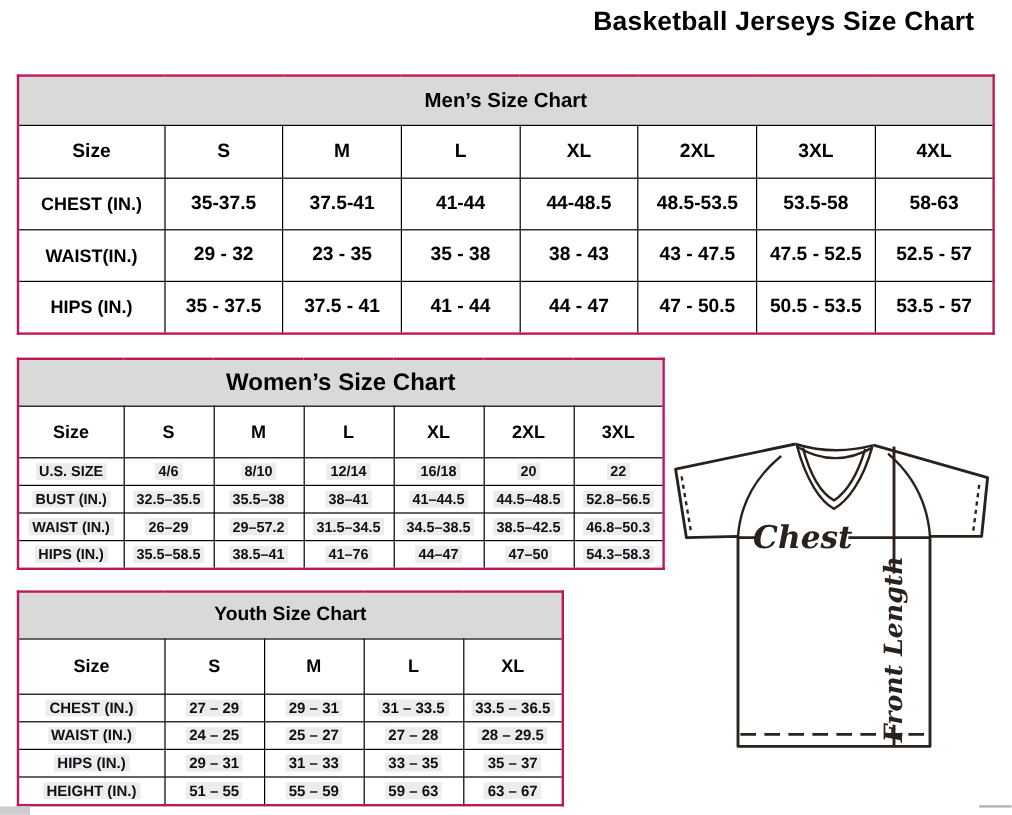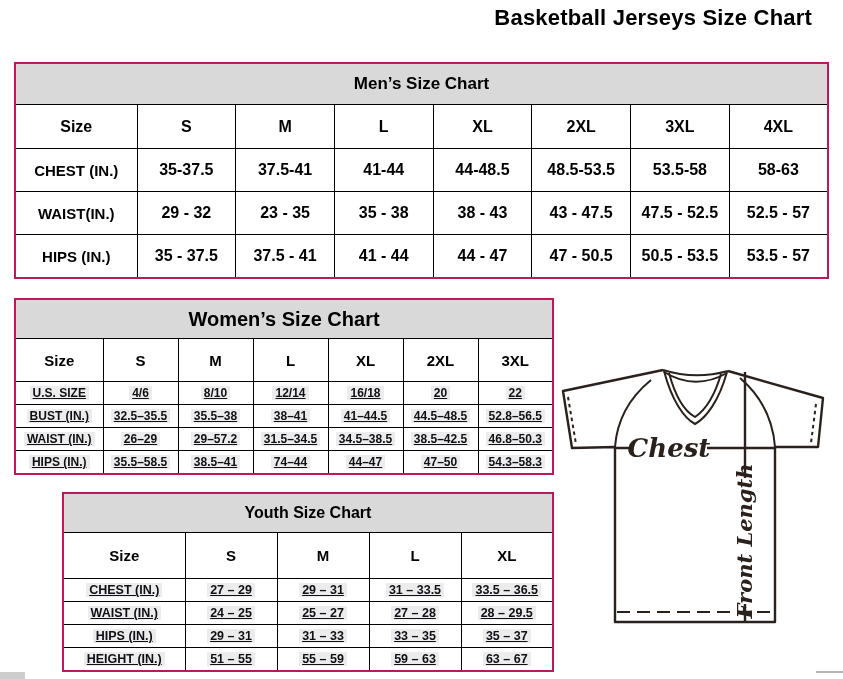--- a/index.html
+++ b/index.html
@@ -37,28 +37,28 @@
 
   
   #women-table { left:14px; top:298px; width:540px; }
   #women-table td.cap { height:38px; font-size:20px; }
   #women-table tr.hdr-row th { height:42px; font-size:15px; }
   #women-table tr.data-row th, #women-table tr.data-row td {
     height:22px; font-size:12px; color:#0f0f16;
   }
 
   
-  #youth-table { left:14px; top:492px; width:492px;margin-left:48px; }
+  #youth-table { left:14px; top:492px; width:456px; }
   #youth-table td.cap { height:38px; font-size:16px; }
   #youth-table tr.hdr-row th { height:45px; font-size:15px; }
   #youth-table tr.data-row th, #youth-table tr.data-row td {
     height:22px; font-size:12.5px; color:#0f0f16;
   }
 
-  .hl { background:#ececec; padding:0 3px;text-decoration:underline; }
+  .hl { background:#ececec; padding:0 3px; }
 
   
   .jersey-wrap { position:absolute; left:553px; top:358px; width:288px; height:312px; }
   .jersey-wrap svg { display:block; }
   .jersey-line { stroke:#2a211c; fill:none; stroke-width:2.4; stroke-linejoin:round; stroke-linecap:butt; }
   .jersey-thin { stroke:#2a211c; fill:none; stroke-width:2; }
   .jersey-dash { stroke:#2a211c; fill:none; stroke-width:2; stroke-dasharray:3.5 3.5; }
   .hem-dash   { stroke:#2a211c; fill:none; stroke-width:2.2; stroke-dasharray:13 7; }
   .measure    { stroke:#2a211c; fill:none; stroke-width:2.4; }
   .jersey-text {
@@ -182,21 +182,21 @@
           <td><span class="hl">29–57.2</span></td>
           <td><span class="hl">31.5–34.5</span></td>
           <td><span class="hl">34.5–38.5</span></td>
           <td><span class="hl">38.5–42.5</span></td>
           <td><span class="hl">46.8–50.3</span></td>
         </tr>
         <tr class="data-row">
           <th class="rowlab"><span class="hl">HIPS (IN.)</span></th>
           <td><span class="hl">35.5–58.5</span></td>
           <td><span class="hl">38.5–41</span></td>
-          <td><span class="hl">74–44</span></td>
+          <td><span class="hl">41–76</span></td>
           <td><span class="hl">44–47</span></td>
           <td><span class="hl">47–50</span></td>
           <td><span class="hl">54.3–58.3</span></td>
         </tr>
       </tbody>
     </table>
 
   <table id="youth-table" class="size-table">
       <colgroup>
         <col style="width:122px">

